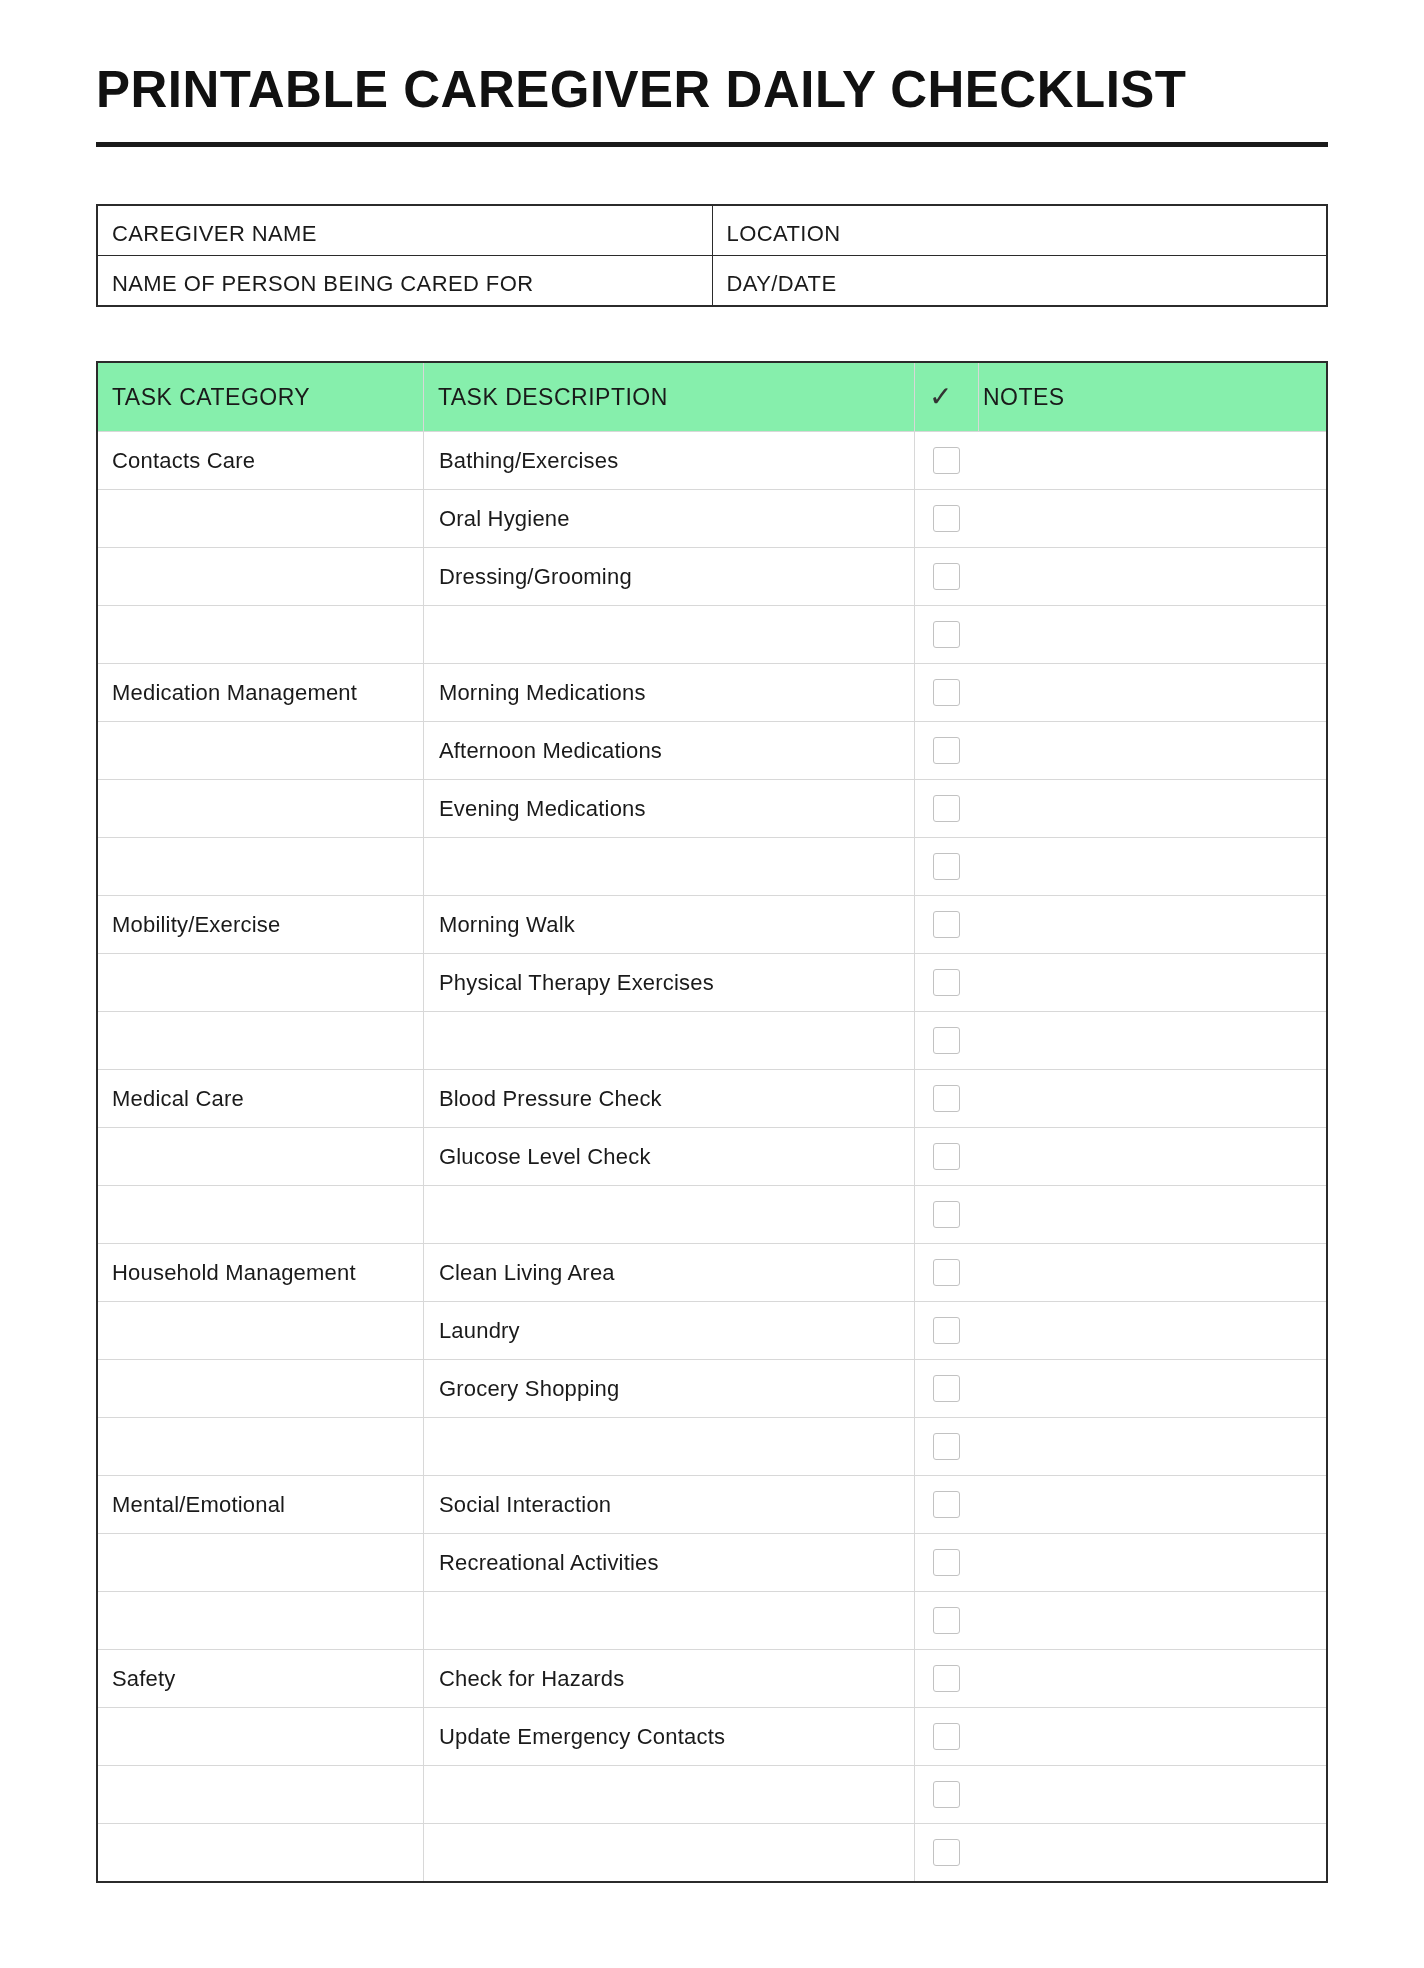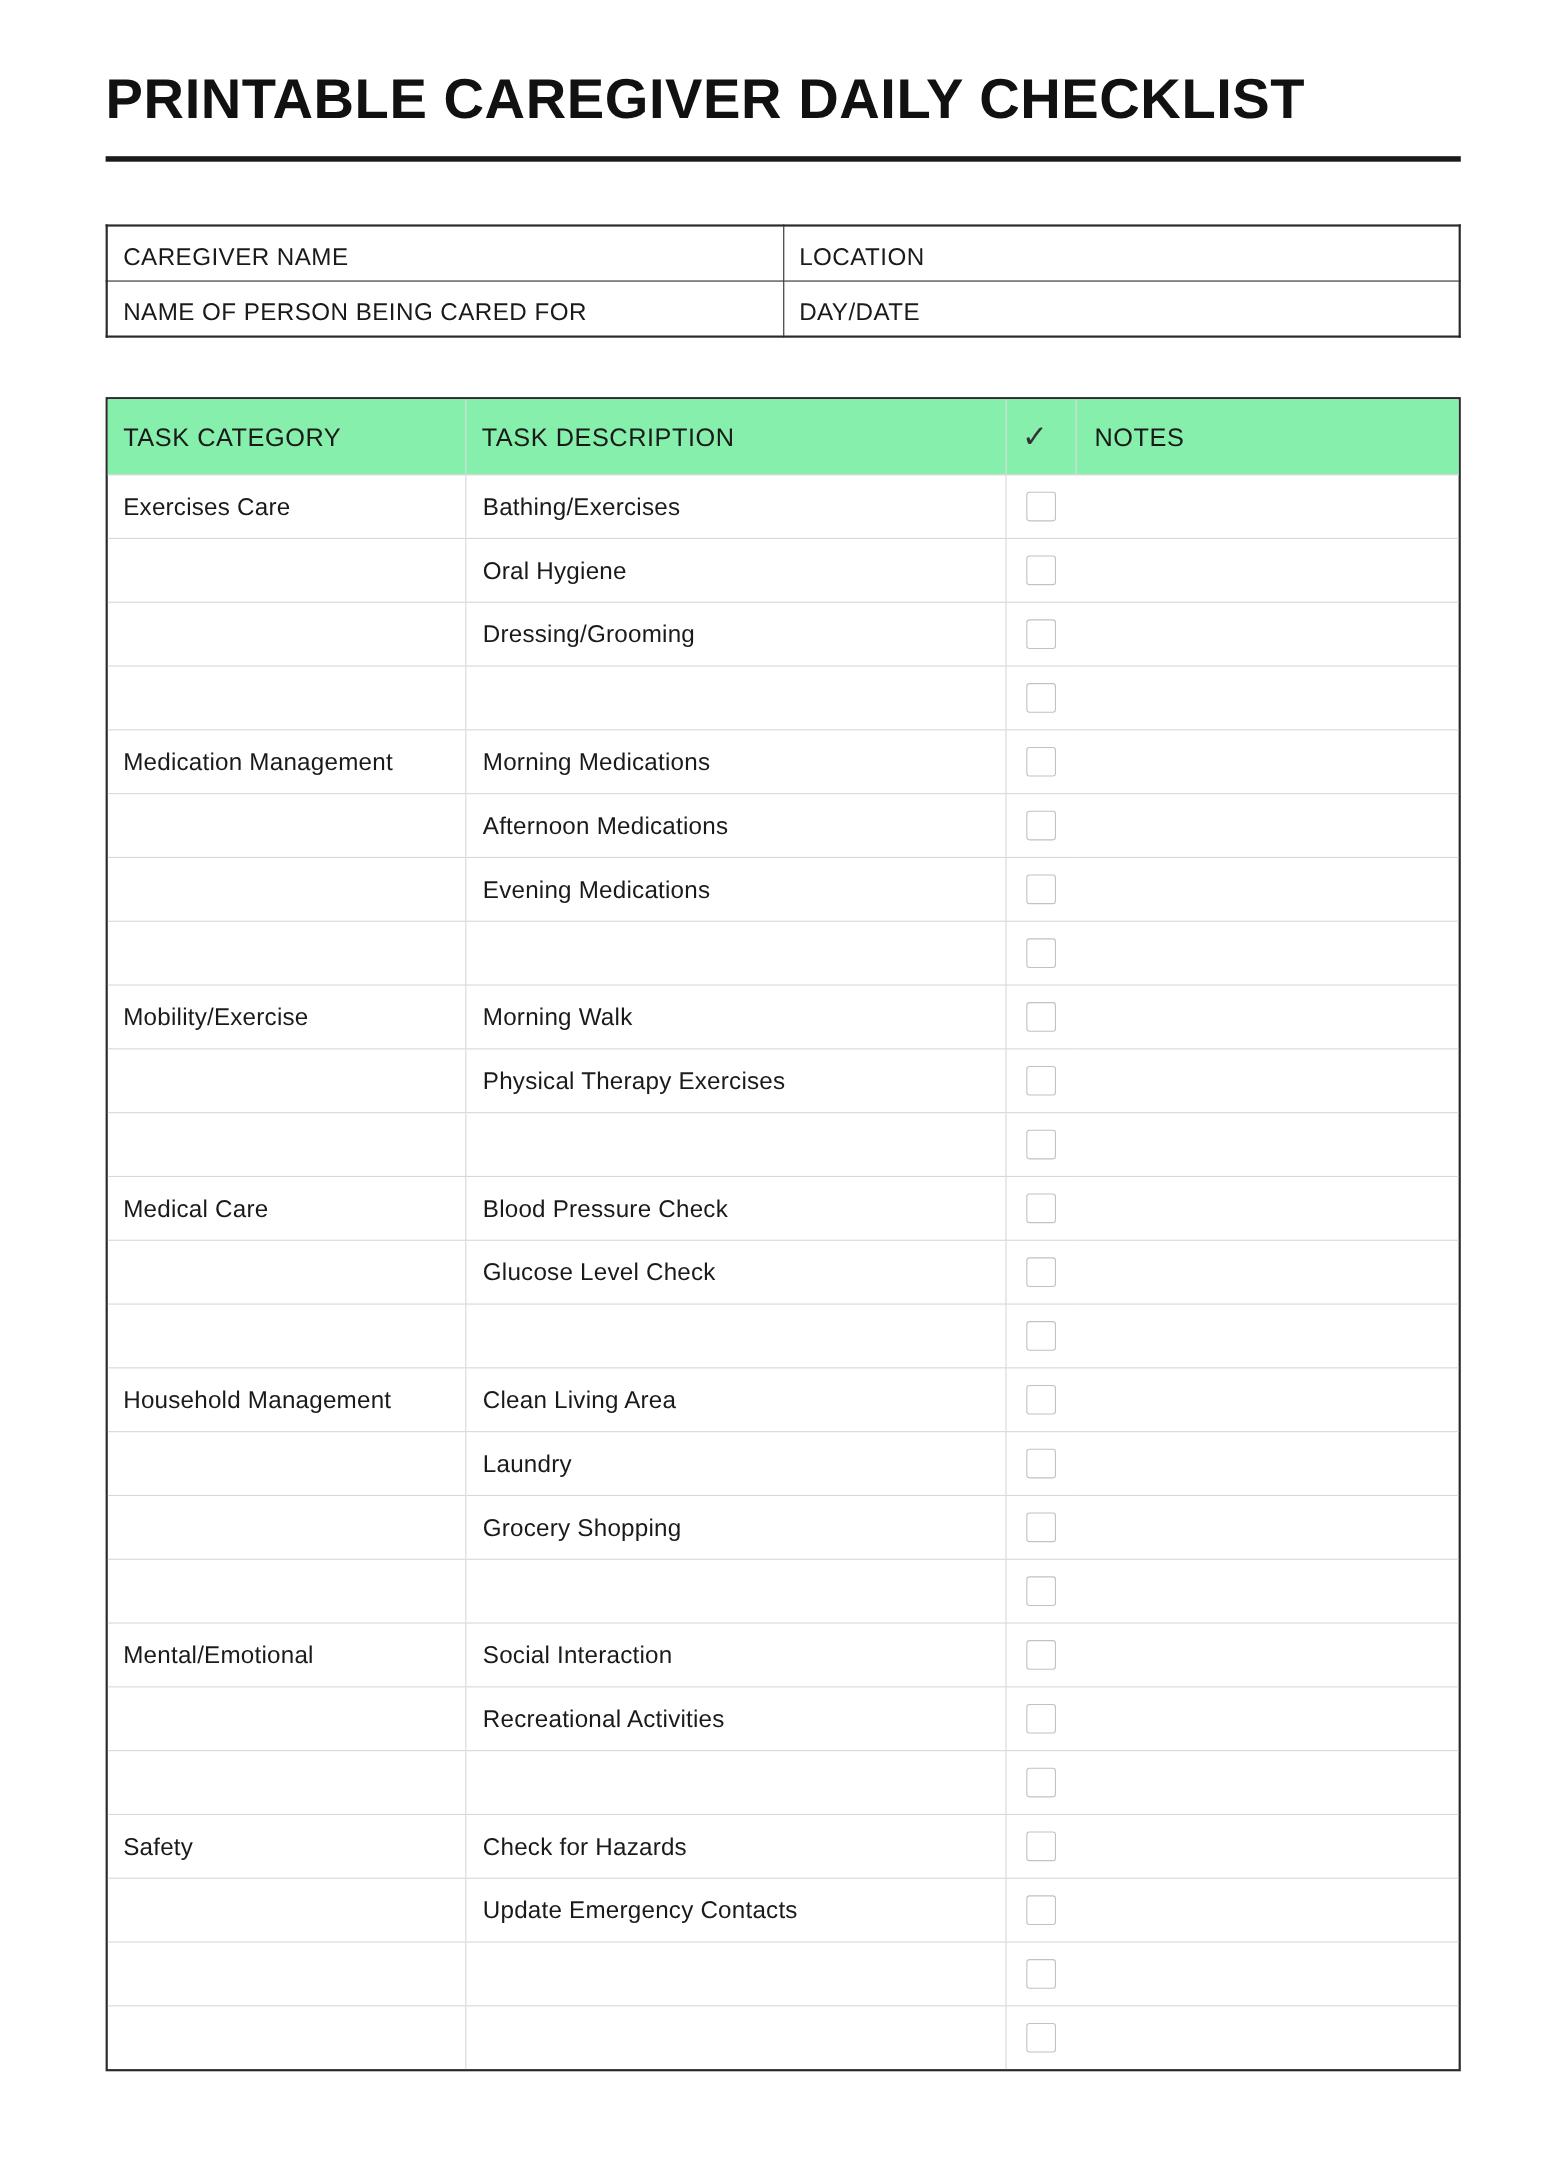--- a/index.html
+++ b/index.html
@@ -101,21 +101,21 @@
   .col-desc  { width: 40%; }
   .col-check { width: 5.2%; }
   .col-notes { width: 28.3%; }
 
   th.th-check {
     border-right: none;
     padding-right: 0;
     text-align: center;
   }
   th.th-notes {
-    padding-left: 16px;
+    padding-left: 4px;
   }
   .check-head-glyph {
     display: inline-block;
     font-size: 28px;
     line-height: 1;
     color: #333;
   }
 
   tbody td {
     font-size: 22px;
@@ -184,21 +184,21 @@
           <th>TASK CATEGORY</th>
           <th>TASK DESCRIPTION</th>
           <th class="th-check">
             <span class="check-head-glyph">✓</span>
           </th>
           <th class="th-notes">NOTES</th>
         </tr>
       </thead>
       <tbody id="checklist-body">
           <tr>
-            <td class="cat">Exercises Care</td>
+            <td class="cat">Contacts Care</td>
             <td class="desc">Bathing/Exercises</td>
             <td class="check"><span class="checkbox"></span></td>
             <td class="notes"></td>
           </tr>
           <tr>
             <td class="cat"></td>
             <td class="desc">Oral Hygiene</td>
             <td class="check"><span class="checkbox"></span></td>
             <td class="notes"></td>
           </tr>

